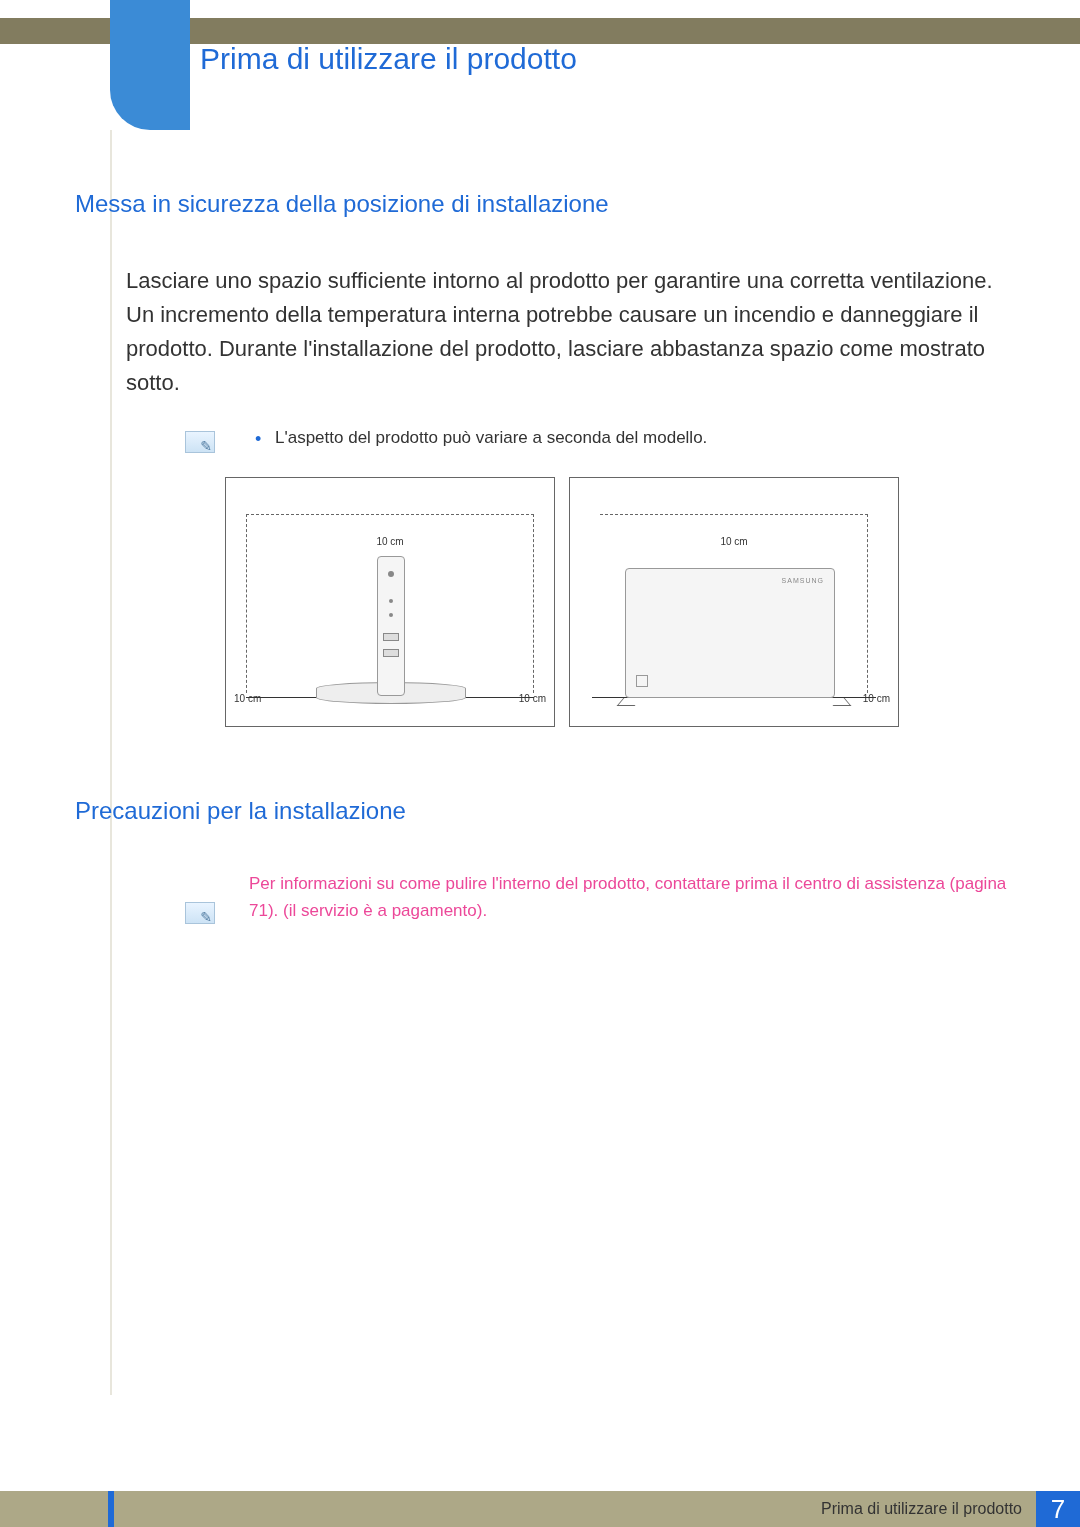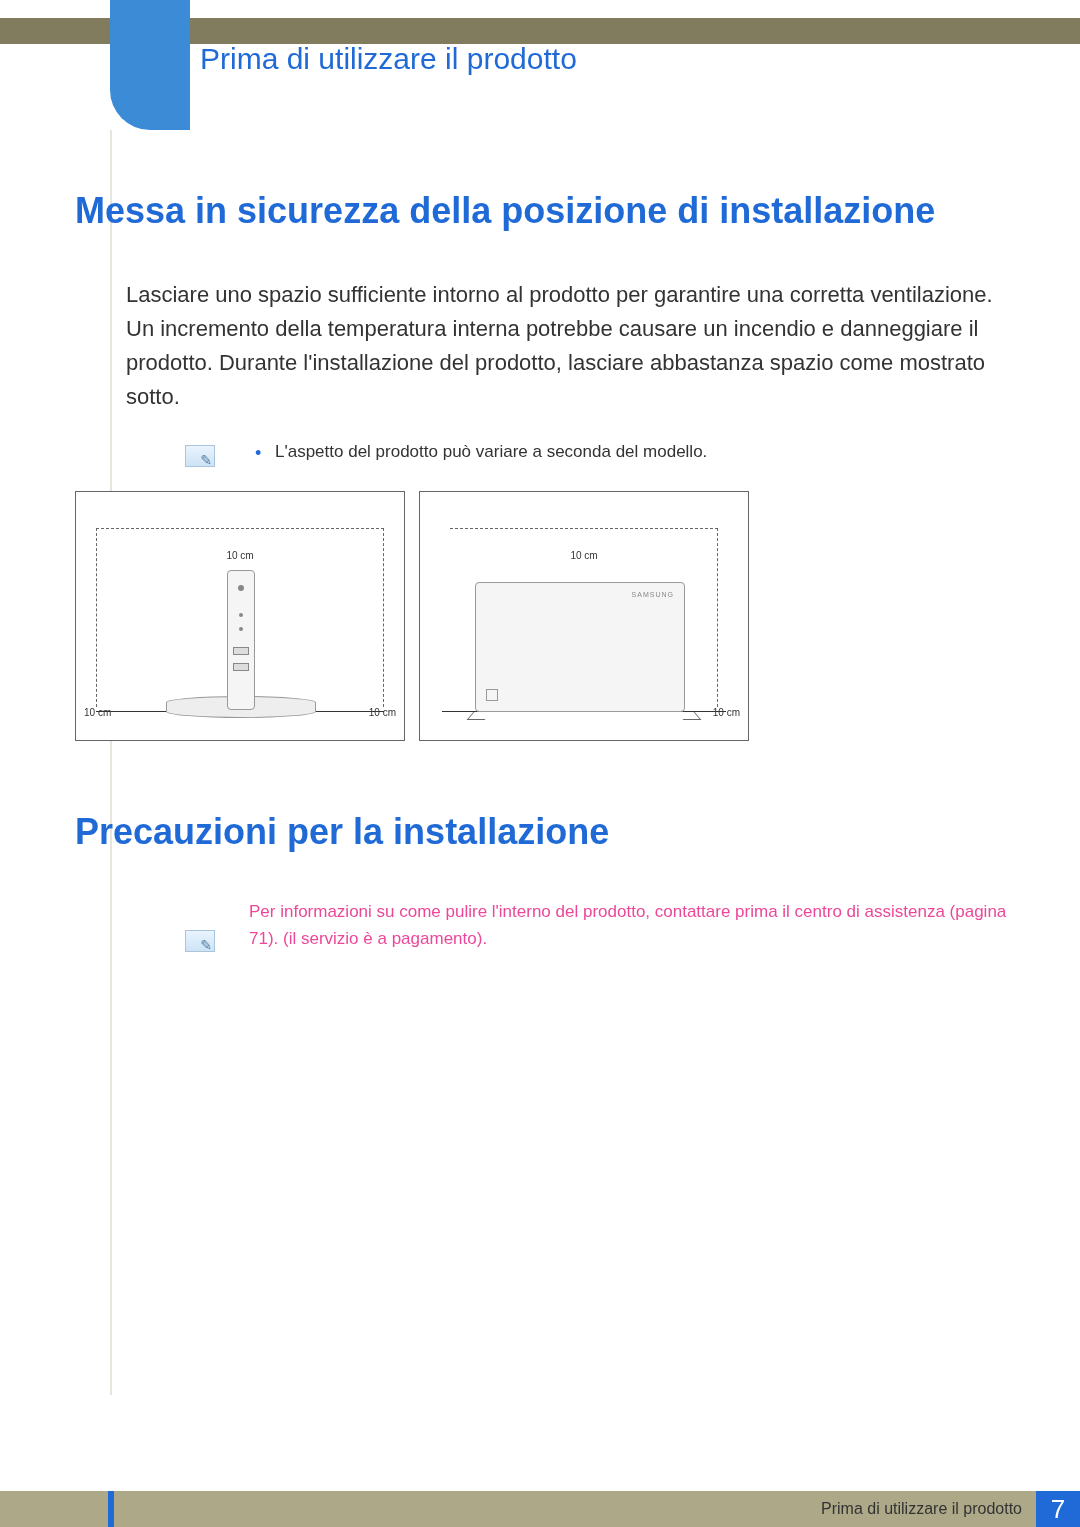--- a/index.html
+++ b/index.html
@@ -36,22 +36,22 @@
     top: 130px; left: 110px;
     width: 2px; height: 1265px;
     background: #e8e6dc;
   }
   .content {
     position: absolute;
     left: 75px; top: 190px;
     width: 940px;
   }
   h2.section {
-    font-size: 36px;
-    font-weight: 700;
+    font-size: 24px;
+    font-weight: 400;
     color: #1f6ad6;
     margin-bottom: 46px;
   }
   .para-block {
     margin-left: 51px;
     font-size: 22px;
     line-height: 1.55;
     color: #333;
     margin-bottom: 24px;
   }
@@ -83,20 +83,21 @@
     line-height: 1.7;
     color: #333;
   }
   ul.bullets li::before{
     content:"•";
     color:#1f6ad6;
     position:absolute; left:6px; top:0;
     font-size:18px;
   }
   .diagrams {
+    margin-left: 150px;
     display:flex; gap:14px;
     margin-top: 18px;
     margin-bottom: 70px;
     text-align: right;
   }
   .diagram {
     border:1px solid #666;
     width: 330px; height: 250px;
     position: relative;
     background:#fff;

